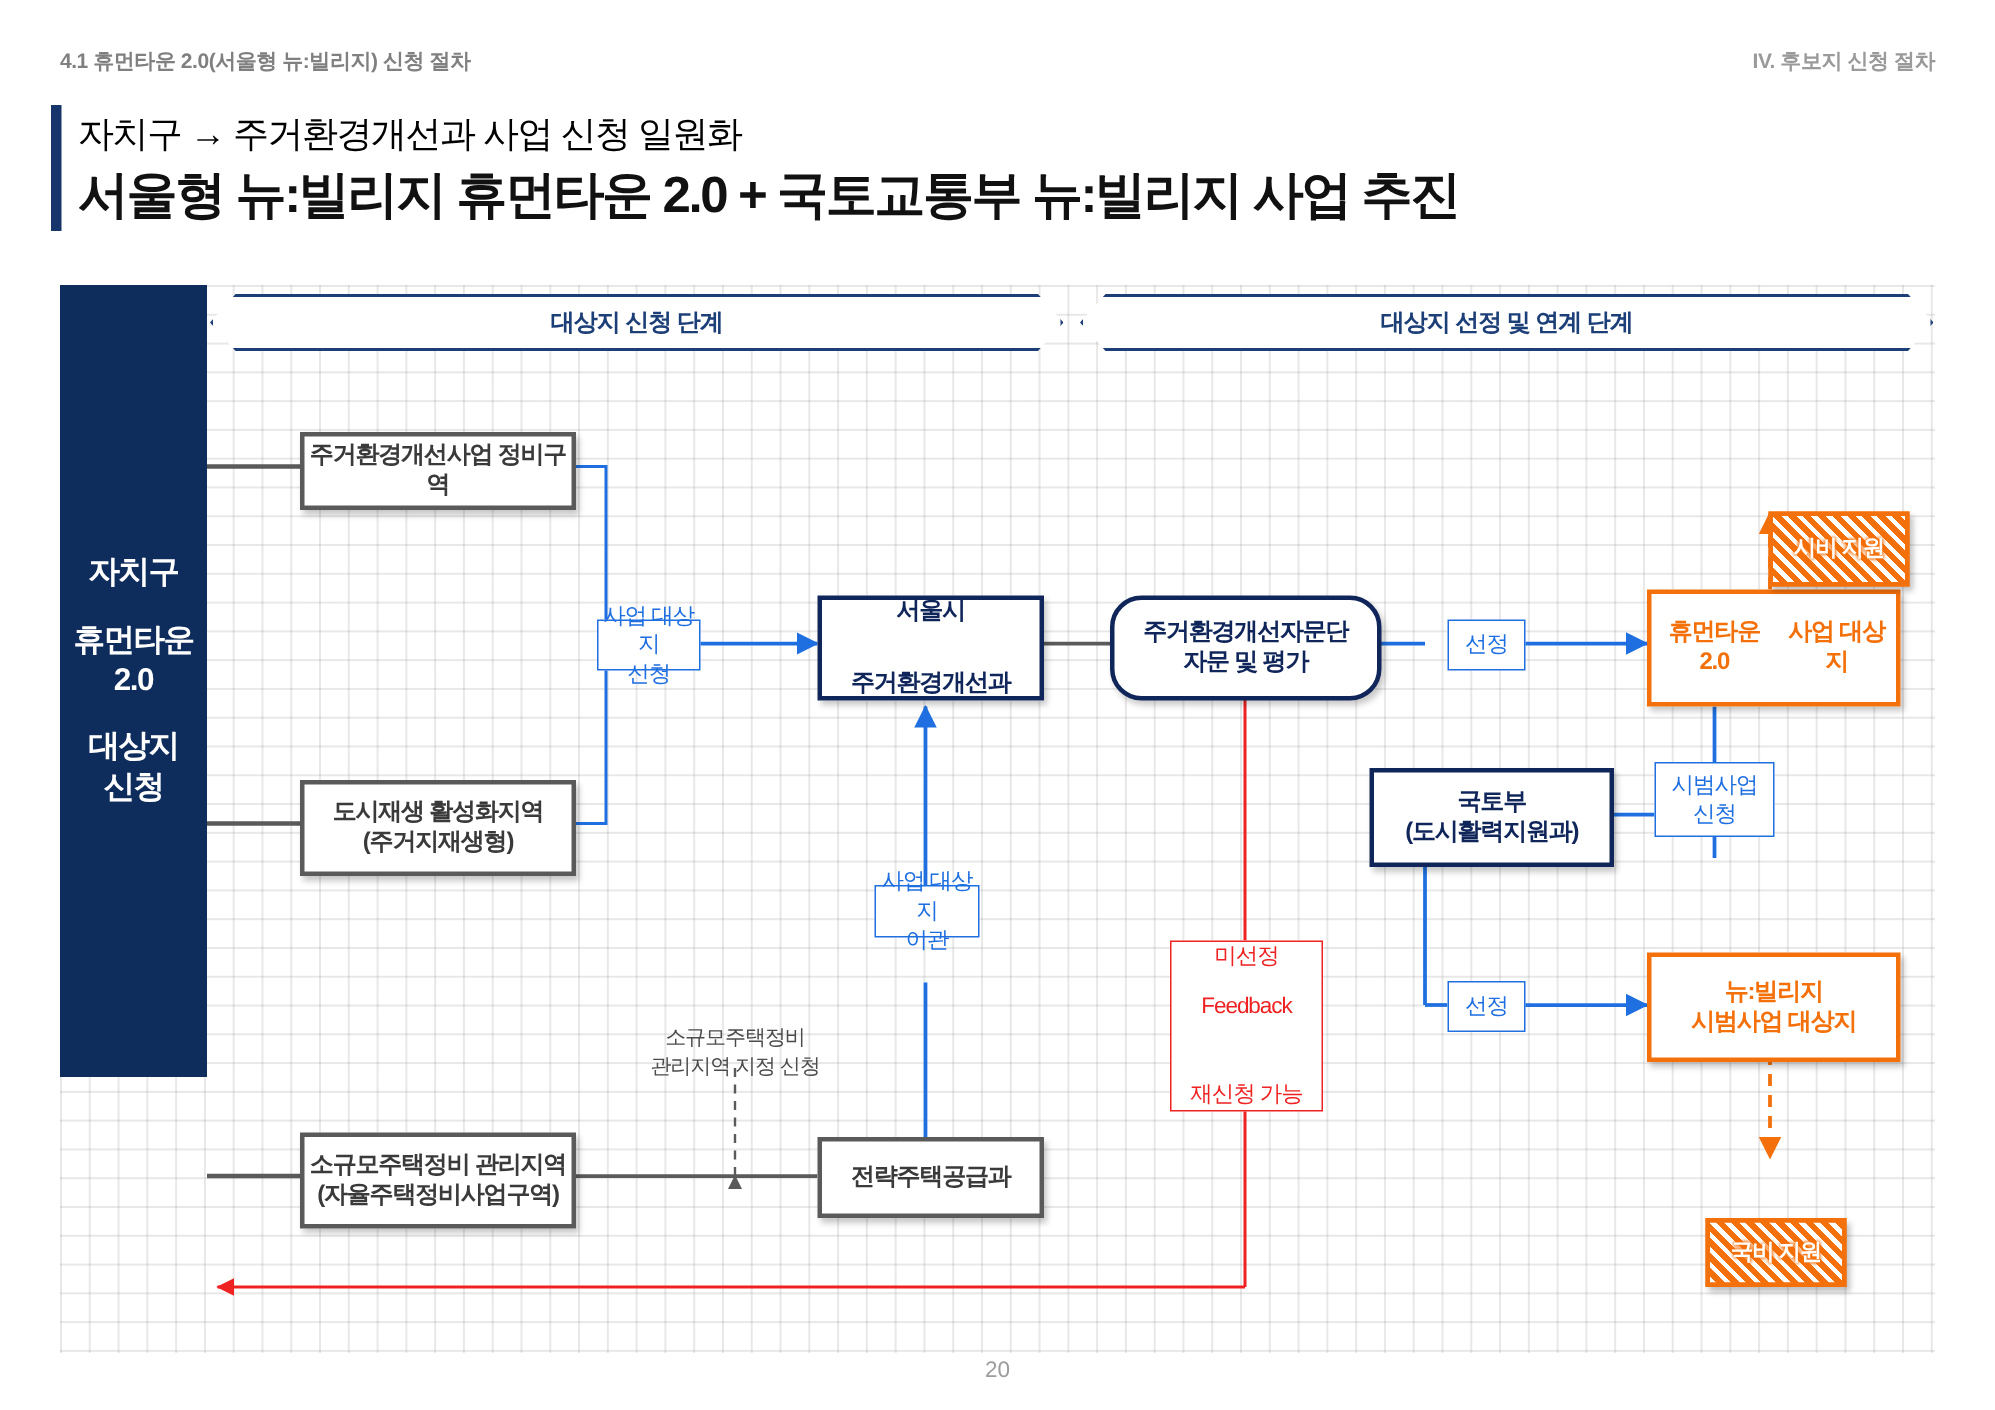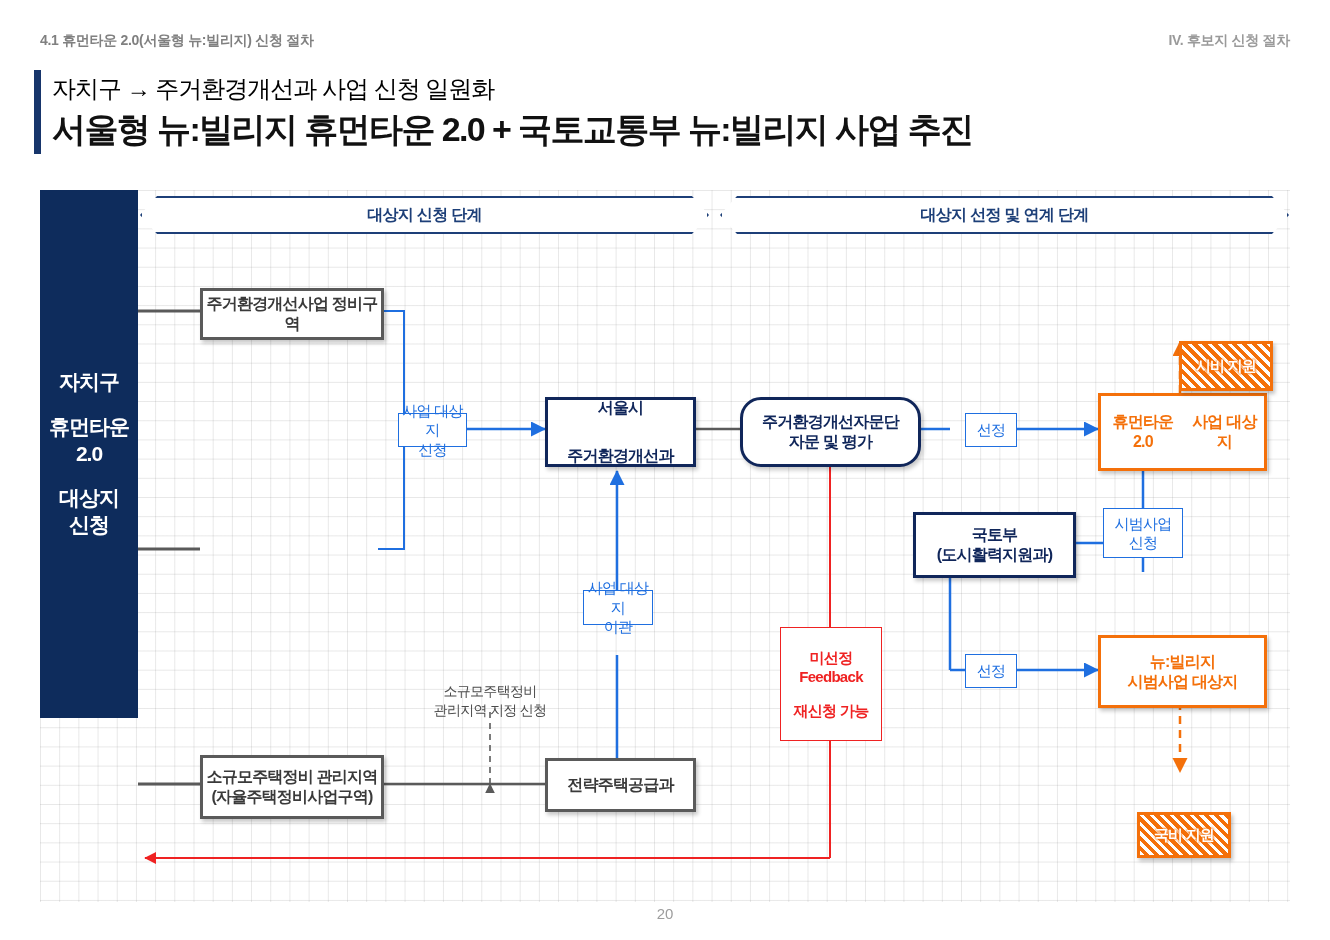--- a/index.html
+++ b/index.html
@@ -178,20 +178,24 @@
       <path d="M338,594 L505,594" stroke="#5a5a5a" stroke-width="2.5" fill="none"></path>
 
       <path d="M450,594 L450,522" stroke="#5a5a5a" stroke-width="1.6" fill="none" stroke-dasharray="6 5" marker-start="url(#arrGray)"></path>
     </svg>
 
     <div class="banner" style="left:100px;top:6px;width:565px;">대상지 신청 단계</div>
     <div class="banner" style="left:680px;top:6px;width:565px;">대상지 선정 및 연계 단계</div>
 
     <div class="box box-gray" style="left:160px;top:98px;width:178px;height:46px;">주거환경개선사업 정비구역</div>
 
+    <div class="box box-gray" style="left:160px;top:330px;width:178px;height:58px;flex-direction:column;">
+      <span>도시재생 활성화지역</span>
+      <span>(주거지재생형)</span>
+    </div>
 
     <div class="box box-gray" style="left:160px;top:565px;width:178px;height:58px;flex-direction:column;">
       <span>소규모주택정비 관리지역</span>
       <span>(자율주택정비사업구역)</span>
     </div>
 
     <div class="box box-navy" style="left:505px;top:207px;width:145px;height:64px;flex-direction:column;gap:28px;">
       <span>서울시</span>
       <span>주거환경개선과</span>
     </div>
@@ -234,21 +238,21 @@
 
     <div class="lbl lbl-blue" style="left:925px;top:223px;width:50px;height:32px;">선정</div>
 
     <div class="lbl lbl-blue" style="left:925px;top:464px;width:50px;height:32px;">선정</div>
 
     <div class="lbl lbl-blue" style="left:1063px;top:318px;width:78px;height:48px;flex-direction:column;">
       <span>시범사업</span>
       <span>신청</span>
     </div>
 
-    <div class="lbl lbl-red" style="left:740px;top:437px;width:100px;height:112px;flex-direction:column;justify-content:center;font-weight:bold;">
+    <div class="lbl lbl-red" style="left:740px;top:437px;width:100px;height:112px;flex-direction:column;justify-content:space-between;">
       <span>미선정</span>
       <span>Feedback</span>
       <span style="height:14px;"></span>
       <span>재신청 가능</span>
     </div>
 
     <div class="plain" style="left:380px;top:492px;width:140px;">
       <div>소규모주택정비</div>
       <div>관리지역 지정 신청</div>
     </div>

